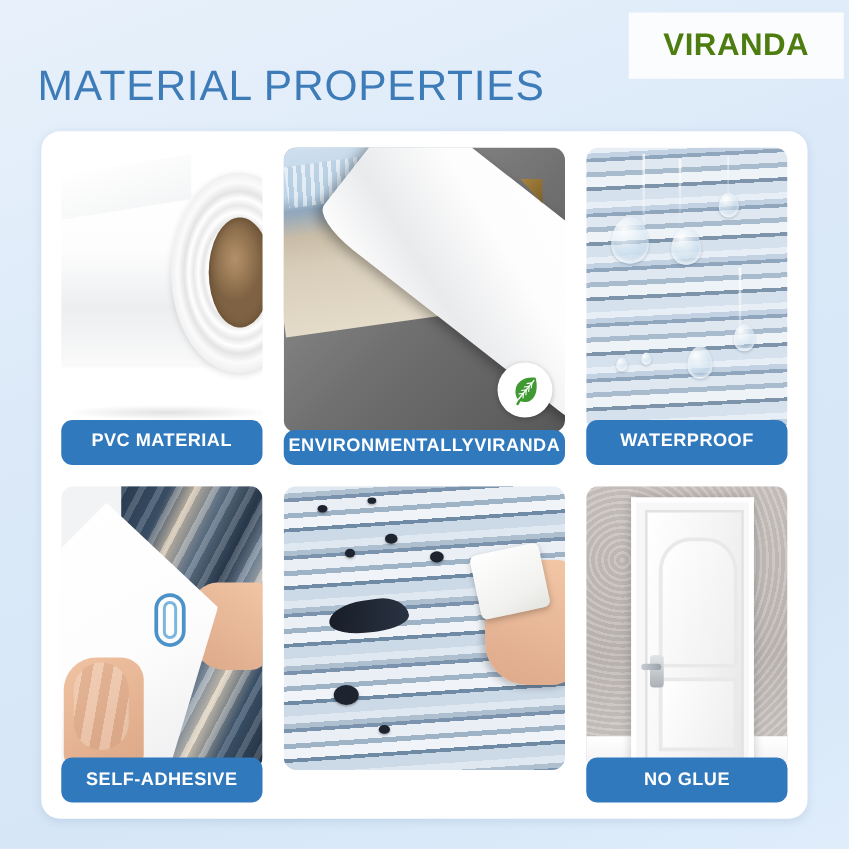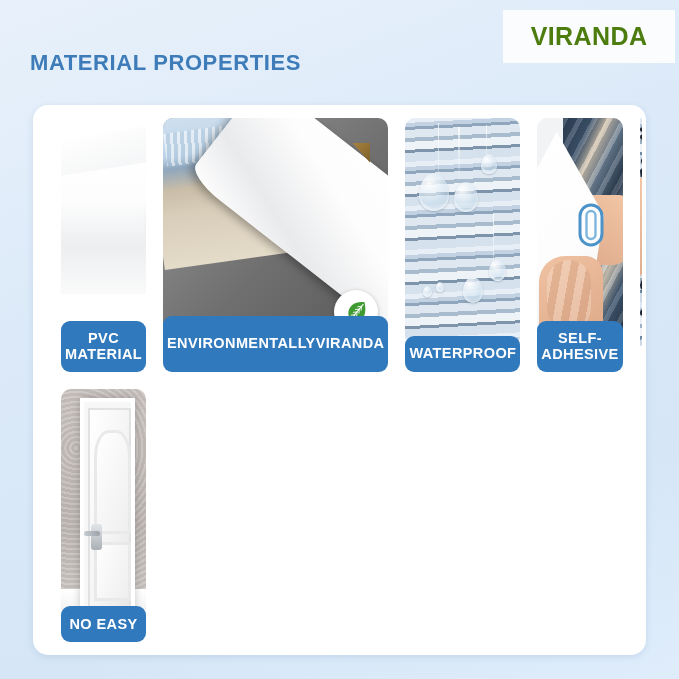--- a/index.html
+++ b/index.html
@@ -16,51 +16,51 @@
   
   .logo-box{
     position:absolute;left:503px;top:10px;width:172px;height:53px;
     background:#fbfcfd;display:flex;align-items:center;justify-content:center;
   }
   .logo-text{
     font-size:25px;font-weight:bold;color:#4d7c0f;letter-spacing:.4px;
   }
   .page-title{
     position:absolute;left:30px;top:50px;
-    font-size:22px;font-weight:bold;color:#3d7cb8;
+    font-size:34px;font-weight:normal;color:#3d7cb8;
     letter-spacing:.6px;
   }
 
   
   .panel{
     position:absolute;left:33px;top:105px;width:613px;height:550px;
     background:#ffffff;border-radius:15px;
     box-shadow:0 2px 7px rgba(120,150,185,.22);
   }
   .grid{
-    position:absolute;left:28px;top:13px;
+    position:absolute;left:16px;top:13px;
     width:581px;height:524px;
-    display:grid;grid-template-columns:repeat(5,1fr);grid-template-rows:repeat(2,1fr);
+    display:grid;grid-template-columns:repeat(3,1fr);grid-template-rows:repeat(2,1fr);
     column-gap:16px;row-gap:12px;gap:17px;
   }
   .card{position:relative;display:flex;flex-direction:column;justify-content:flex-end;}
   .photo{
     position:absolute;left:0;top:0;right:0;bottom:26px;
     border-radius:10px;overflow:hidden;
   }
   .photo.plain{border-radius:0;background:#fff;}
   .label{
     position:relative;z-index:3;
     background:#3179bd;border-radius:9px;color:#fff;
     font-size:14.5px;font-weight:bold;letter-spacing:.4px;
     text-align:center;line-height:1.12;
     padding:9px 4px;min-height:18px;
     display:flex;align-items:center;justify-content:center;
   }
-  .label.two-line{padding:19px 4px;}
+  .label.two-line{padding:5px 4px;}
 
   
   .roll-scene{position:absolute;inset:0;background:#ffffff;}
   .roll-body{
     position:absolute;left:-4px;top:26px;width:176px;height:150px;
     background:linear-gradient(180deg,#ffffff 0%,#fdfdfd 38%,#eceef0 68%,#fafafa 100%);
     border-radius:4px;
   }
   .roll-face{
     position:absolute;left:88px;top:20px;width:108px;height:160px;
@@ -343,18 +343,18 @@
           <div class="ng-bg"></div>
           <div class="ng-skirt"></div>
           <div class="ng-frame">
             <div class="ng-door">
               <div class="ng-panel-top"></div>
               <div class="ng-panel-bot"></div>
               <div class="ng-handle"></div>
             </div>
           </div>
         </div>
-        <div class="label">NO EASY</div>
+        <div class="label">NO GLUE</div>
       </div>
 
     </div>
   </div>
 </div>
 
 </body></html>

